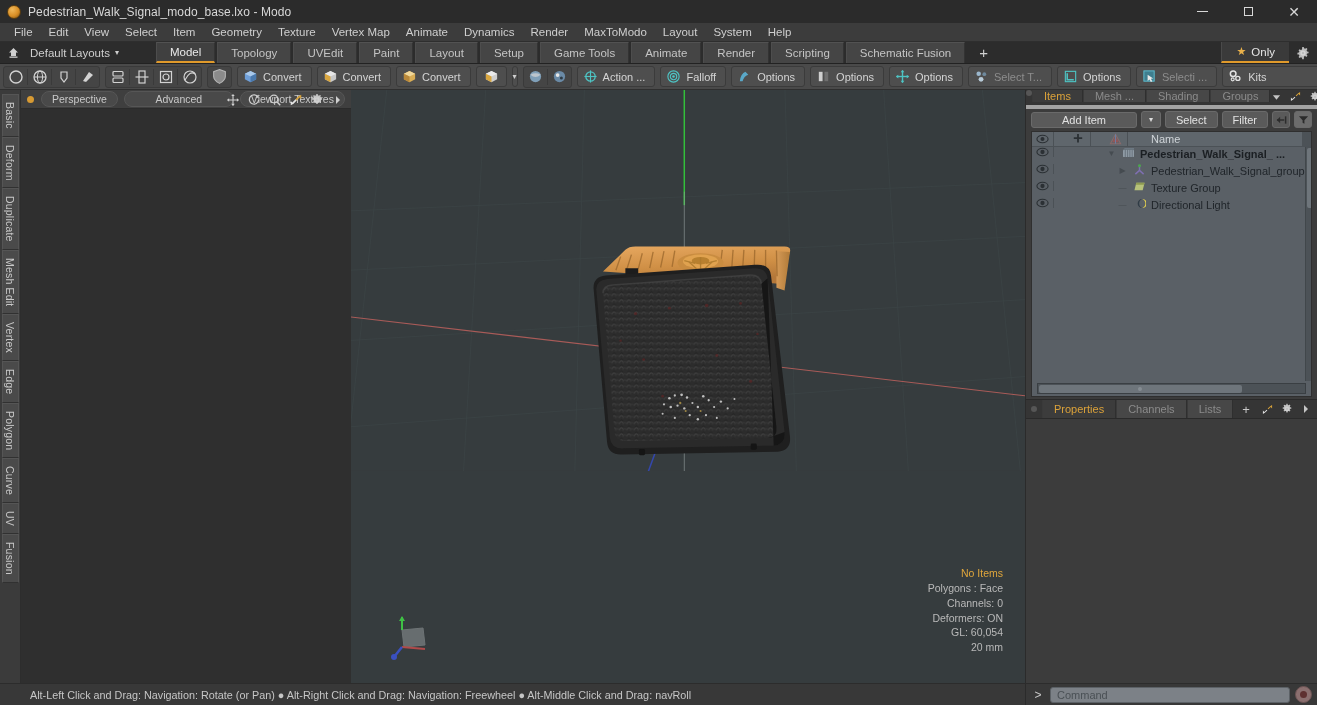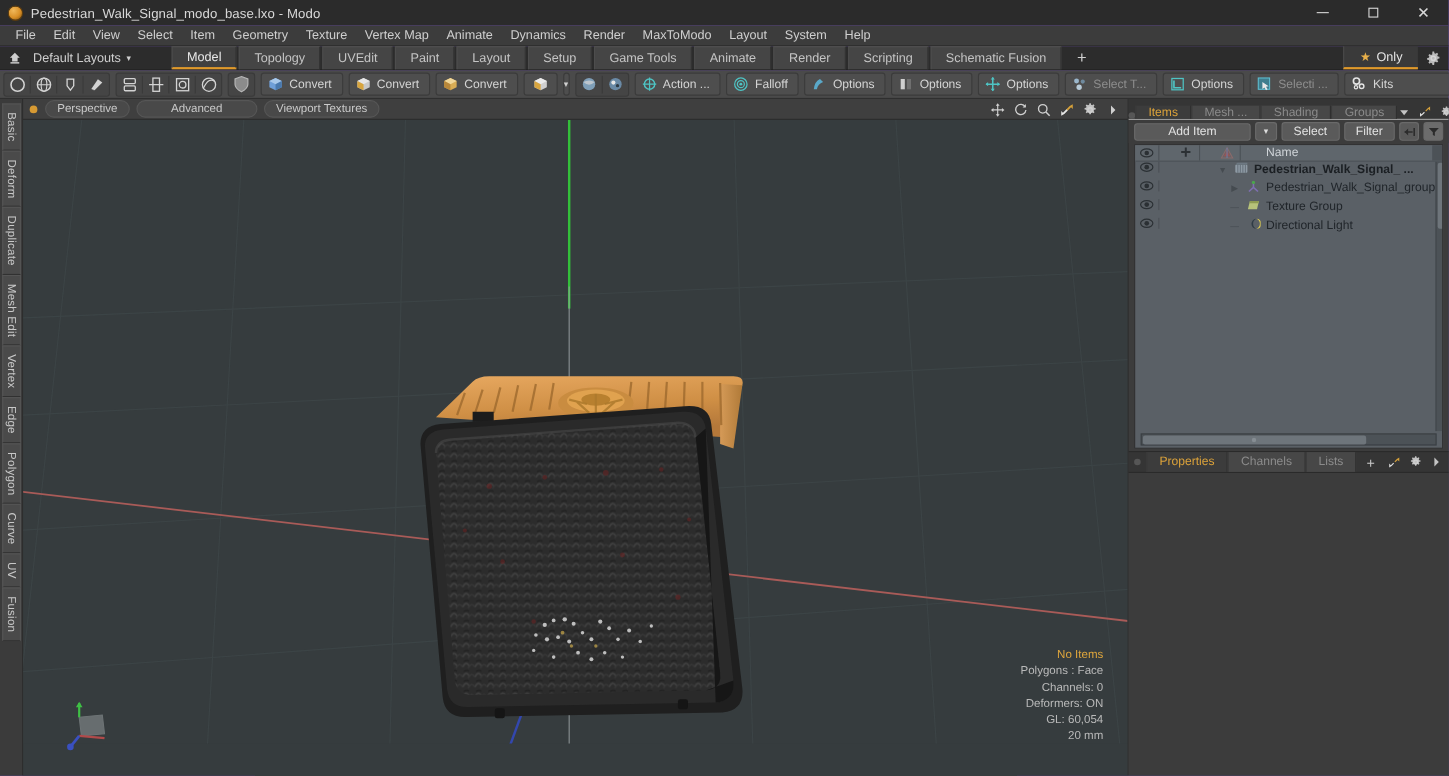--- a/index.html
+++ b/index.html
@@ -107,21 +107,21 @@
   }
   .vtab {
     writing-mode: vertical-rl; text-orientation: mixed;
     color: #c8c8c8; font-size: 10.5px; padding: 7px 2px; letter-spacing: .2px;
     background: #4a4a4a; border: 1px solid #555; border-bottom: 1px solid #313131;
     width: 17px; display: flex; align-items: center; justify-content: center;
     white-space: nowrap;
   }
 
   
-  .vpcol { flex: 1; display: flex; flex-direction: column; min-width: 0; background: #2f2f2f; }
+  .vpcol { flex: 1; display: flex; min-width: 0; background: #2f2f2f; }
   .vphead {
     height: 19px; flex: 0 0 19px; background: #3f3f3f; display: flex; align-items: center;
     padding-left: 6px; position: relative; border-bottom: 1px solid #2b2b2b;
   }
   .vpdot { width: 7px; height: 7px; border-radius: 50%; background: #d79a33; margin-right: 7px; }
   .vppill {
     padding: 1px 10px; color: #c9c9c9; font-size: 10.5px; background: #494949;
     border: 1px solid #565656; border-radius: 9px; margin-right: 6px; white-space: nowrap;
   }
   .vphead-right { position: absolute; right: 6px; top: 0; height: 19px; display: flex; align-items: center; gap: 7px; }
@@ -133,22 +133,22 @@
     position: absolute; right: 22px; bottom: 28px; text-align: right;
     font-size: 10.5px; line-height: 14.8px; color: #b9b9b9; user-select: none;
   }
   .vp-stats .hl { color: #dfa63c; }
   .axisgiz { position: absolute; left: 38px; bottom: 22px; width: 48px; height: 48px; }
 
   
   .rightdock { width: 292px; flex: 0 0 292px; background: #3c3c3c; display: flex; flex-direction: column;
                border-left: 1px solid #2b2b2b; }
   .dock-tabrow {
-    height: 19px; flex: 0 0 19px; background: #353535; display: flex; align-items: flex-end;
-    position: relative; border-bottom: 1px solid #a3a3a3;
+    height: 19px; flex: 0 0 19px; background: #353535; display: flex; align-items: flex-start;
+    position: relative; border-bottom: 4px solid #a3a3a3;
   }
   .dock-dot { width: 16px; display: flex; align-items: center; justify-content: center; }
   .dock-dot i { width: 6px; height: 6px; border-radius: 50%; background: #565656; display: block; }
   .dtab {
     display: flex; align-items: center; padding: 0 11px; color: #b4b4b4; font-size: 11px;
     background: #474747; border-left: 1px solid #3a3a3a; border-right: 1px solid #2f2f2f;
     white-space: nowrap;
   }
   .dtab.active { background: #3c3c3c; color: #dba23a; }
   .dtab.dim { color: #8b8b8b; }
@@ -932,13 +932,25 @@
                 <path d="M2 1 L6 5 L2 9 Z" fill="#c4c4c4"></path>
               </svg>
           </div>
         </div>
       </div>
 
       <div class="propsarea"></div>
     </div>
   </div>
 
+  <div class="statusbar">
+    <div class="status-left">Alt-Left Click and Drag: Navigation: Rotate (or Pan) ● Alt-Right Click and Drag: Navigation: Freewheel ● Alt-Middle Click and Drag: navRoll</div>
+    <div class="status-right">
+      <div class="cmd-caret">&gt;</div>
+      <div class="cmd-input">
+        <span class="ph">Command</span>
+      </div>
+      <div class="rec-btn">
+          <i></i>
+        </div>
+    </div>
+  </div>
 </div>
 
 </body></html>

